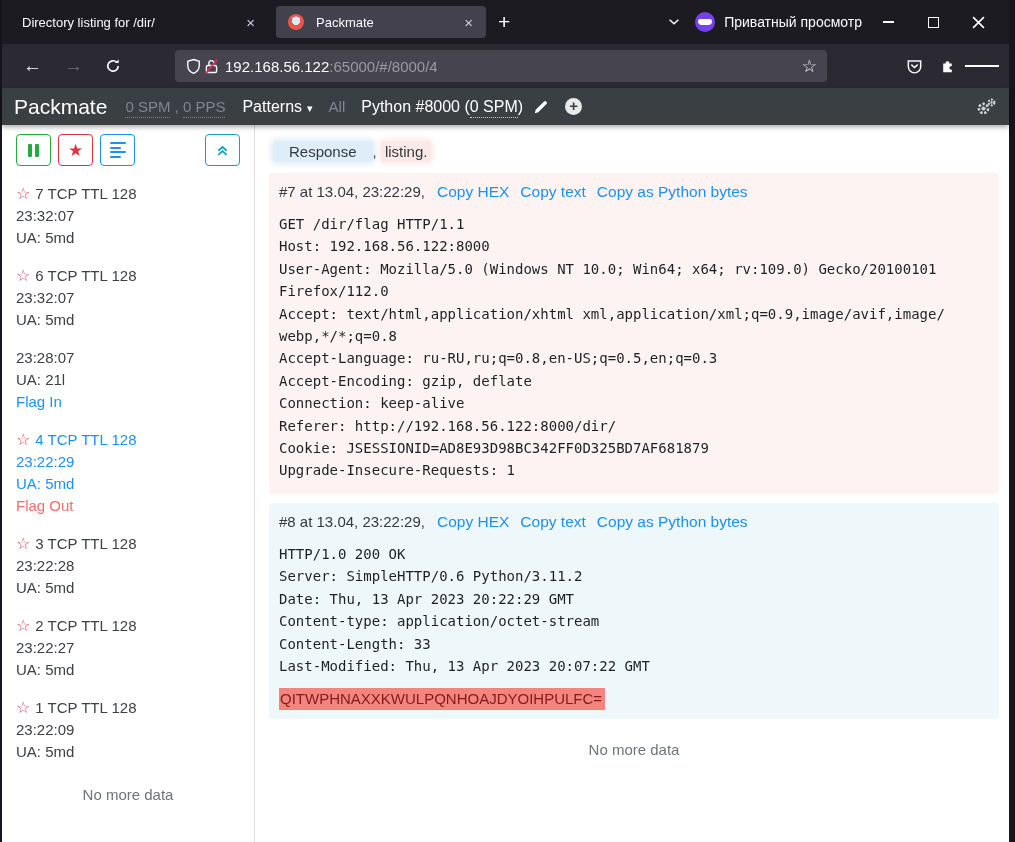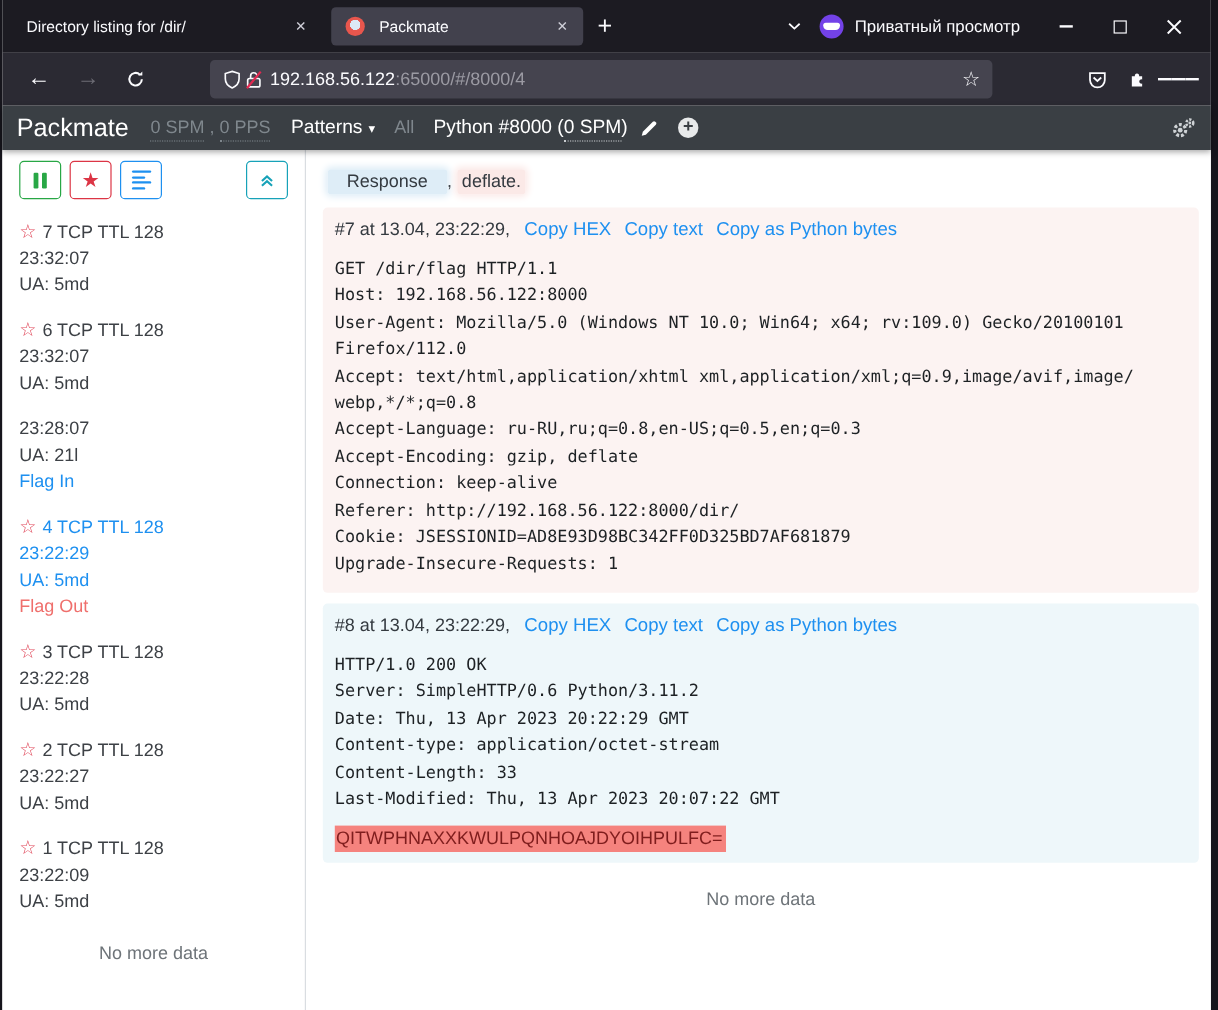--- a/index.html
+++ b/index.html
@@ -14,21 +14,21 @@
          border-radius:4px; width:252px; color:#fbfbfe; font-size:13px; }
   .tab .tab-title { white-space:nowrap; overflow:hidden; flex:1; }
   .tab.inactive { width:258px; }
   .tab.active { background:#42414d; width:210px; margin-left:8px; }
   .tab-close { color:#cfcfd8; font-size:15px; padding:0 3px; }
   .favicon { width:16px; height:16px; border-radius:50%; flex-shrink:0;
              background:radial-gradient(circle at 50% 42%, #dce9f5 0 34%, #e8564d 36% 100%); }
   .newtab { color:#fbfbfe; font-size:21px; font-weight:300; padding:0 12px; }
   .tab-spacer { flex:1; }
   .tabbar-icon { padding:0 14px; display:flex; align-items:center; }
-  .private-badge { display:flex; align-items:center; gap:9px; color:#fbfbfe; font-size:14px; margin-right:16px; }
+  .private-badge { display:flex; align-items:center; gap:9px; color:#fbfbfe; font-size:14px; margin-right:4px; }
   .mask-circle { width:20px; height:20px; border-radius:50%; background:#7342e8; position:relative; }
   .mask-circle::after { content:""; position:absolute; left:3px; top:7px; width:14px; height:6px;
                         background:#fff; border-radius:3px 3px 5px 5px; }
   .win-btn { width:45px; height:32px; display:flex; align-items:center; justify-content:center; }
   .min-glyph { width:11px; height:2px; background:#fbfbfe; }
   .max-glyph { width:11px; height:11px; border:1.6px solid #fbfbfe; }
 
   
   .toolbar { height:44px; background:#2b2a33; display:flex; align-items:center; padding:0 10px; flex-shrink:0; }
   .nav-arrow { font-size:19px; color:#fbfbfe; padding:0 11px; }
@@ -275,21 +275,21 @@
     <div class="pkt-time">23:22:09</div>
     <div class="pkt-ua">UA: 5md</div>
 
   </div>
 </div>
 
       <div class="no-more">No more data</div>
     </div>
 
     <div class="main">
-      <div class="tags-line"><span class="hl-response">Response</span><span>, </span><span class="hl-request">deflate.</span></div>
+      <div class="tags-line"><span class="hl-response">Response</span><span>, </span><span class="hl-request">listing.</span></div>
 
       <div>
   <div class="pkt-block pkt-req">
     <div class="pkt-head">
       <span class="pkt-label">#7 at 13.04, 23:22:29,</span>
       <span class="pkt-links">
                 <a href="#">Copy HEX</a>
                 <a href="#">Copy text</a>
                 <a href="#">Copy as Python bytes</a>
               </span>

